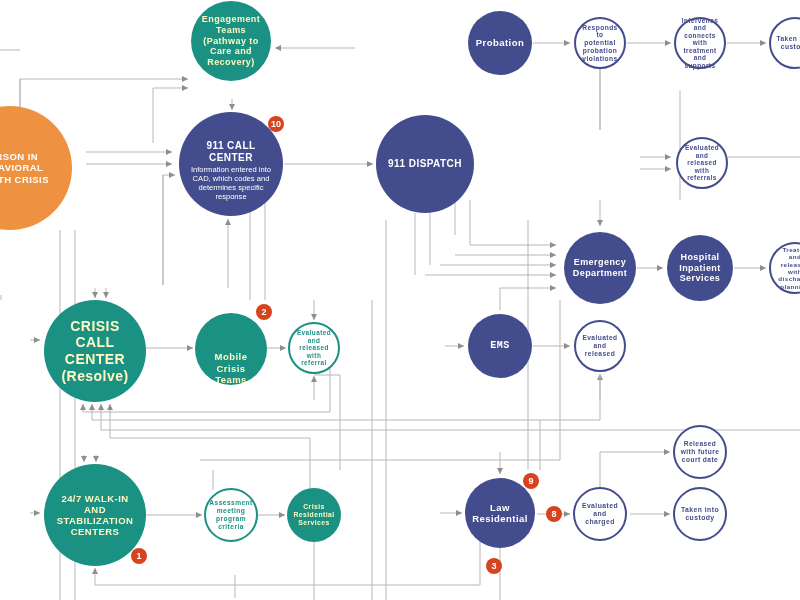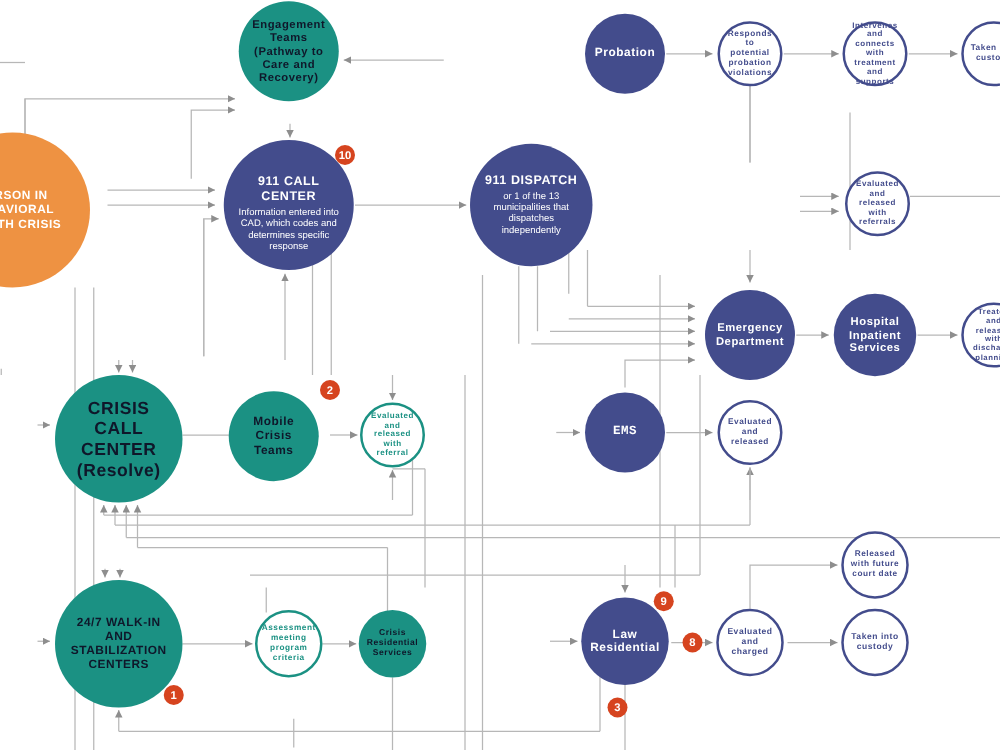--- a/index.html
+++ b/index.html
@@ -17,21 +17,21 @@
     text-align:center;box-sizing:border-box;
     transform:translate(-50%,-50%);
     line-height:1.18;
   }
   .node .ttl{font-weight:700;letter-spacing:.45px;}
   .node .sub{font-weight:400;}
 
   
   .v-orange{background:#EE9242;color:#fff;}
   .v-navy{background:#434C8C;color:#fff;}
-  .v-teal{background:#1B9183;color:#0f172a;}
+  .v-teal{background:#1B9183;color:#fef9c3;}
   .v-navy-outline{background:#fff;color:#434C8C;border:2.4px solid #434C8C;}
   .v-teal-outline{background:#fff;color:#1B9183;border:2.4px solid #1B9183;}
 
   .badge{
     position:absolute;width:16px;height:16px;border-radius:50%;
     background:#D6441F;color:#fff;font-size:9px;font-weight:700;
     display:flex;align-items:center;justify-content:center;
     transform:translate(-50%,-50%);z-index:40;
     font-family:"Liberation Sans",sans-serif;
   }
@@ -163,41 +163,40 @@
       </div>
       <div class="node v-teal" style="left: 231px; top: 41px; width: 80px; height: 80px; padding: 0px 7px;">
         <div class="ttl" style="font-size: 9px;">Engagement Teams (Pathway to Care and Recovery)</div>
       </div>
       <div class="node v-navy" style="left: 231px; top: 164px; width: 104px; height: 104px; padding: 0px 9px;">
         <div class="ttl" style="font-size: 10px; margin-top: 14px;">911 CALL CENTER</div>
         <div class="sub" style="font-size: 7.6px; margin-top: 3px;">Information entered into CAD, which codes and determines specific response</div>
       </div>
       <div class="node v-navy" style="left: 425px; top: 164px; width: 98px; height: 98px; padding: 0px 9px;">
         <div class="ttl" style="font-size: 10px;">911 DISPATCH</div>
-        <div class="sub" style="font-size: 7.6px; margin-top: 3px;">or 1 of the 13 municipalities that dispatches independently</div>
       </div>
       <div class="node v-navy" style="left: 500px; top: 43px; width: 64px; height: 64px; padding: 0px 6px; text-align: right;">
         <div class="ttl" style="font-size: 9.5px;">Probation</div>
       </div>
       <div class="node v-navy-outline" style="left: 600px; top: 43px; width: 52px; height: 52px; padding: 0px 5px;">
         <div class="ttl" style="font-size: 6.6px;">Responds to potential probation violations</div>
       </div>
       <div class="node v-navy-outline" style="left: 700px; top: 43px; width: 52px; height: 52px; padding: 0px 5px;">
         <div class="ttl" style="font-size: 6.4px;">Intervenes and connects with treatment and supports</div>
       </div>
       <div class="node v-navy-outline" style="left: 795px; top: 43px; width: 52px; height: 52px; padding: 0px 5px;">
         <div class="ttl" style="font-size: 6.6px;">Taken into custody</div>
       </div>
       <div class="node v-navy-outline" style="left: 702px; top: 163px; width: 52px; height: 52px; padding: 0px 5px;">
         <div class="ttl" style="font-size: 6.4px;">Evaluated and released with referrals</div>
       </div>
       <div class="node v-teal" style="left: 95px; top: 351px; width: 102px; height: 102px; padding: 0px 9px;">
         <div class="ttl" style="font-size: 14px;">CRISIS CALL CENTER (Resolve)</div>
       </div>
-      <div class="node v-teal" style="left: 219px; top: 349px; width: 72px; height: 72px; padding: 0px 6px;">
+      <div class="node v-teal" style="left: 231px; top: 349px; width: 72px; height: 72px; padding: 0px 6px; justify-content: flex-end;">
         <div class="ttl" style="font-size: 9.5px;">Mobile Crisis Teams</div>
       </div>
       <div class="node v-teal-outline" style="left: 314px; top: 348px; width: 52px; height: 52px; padding: 0px 5px;">
         <div class="ttl" style="font-size: 6.4px;">Evaluated and released with referral</div>
       </div>
       <div class="node v-navy" style="left: 600px; top: 268px; width: 72px; height: 72px; padding: 0px 6px;">
         <div class="ttl" style="font-size: 9px;">Emergency Department</div>
       </div>
       <div class="node v-navy" style="left: 700px; top: 268px; width: 66px; height: 66px; padding: 0px 6px;">
         <div class="ttl" style="font-size: 9px;">Hospital Inpatient Services</div>

